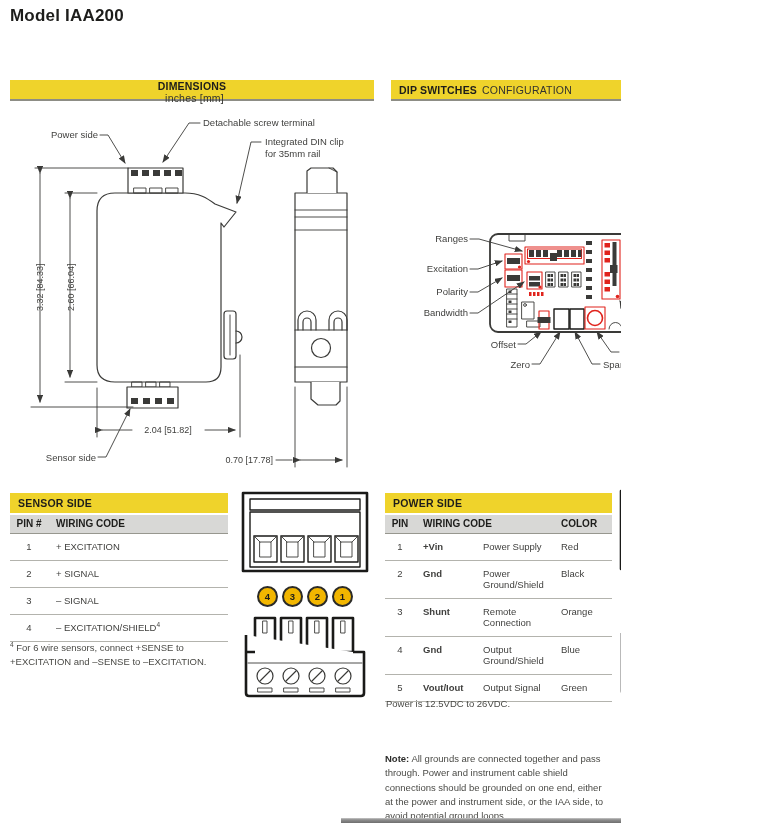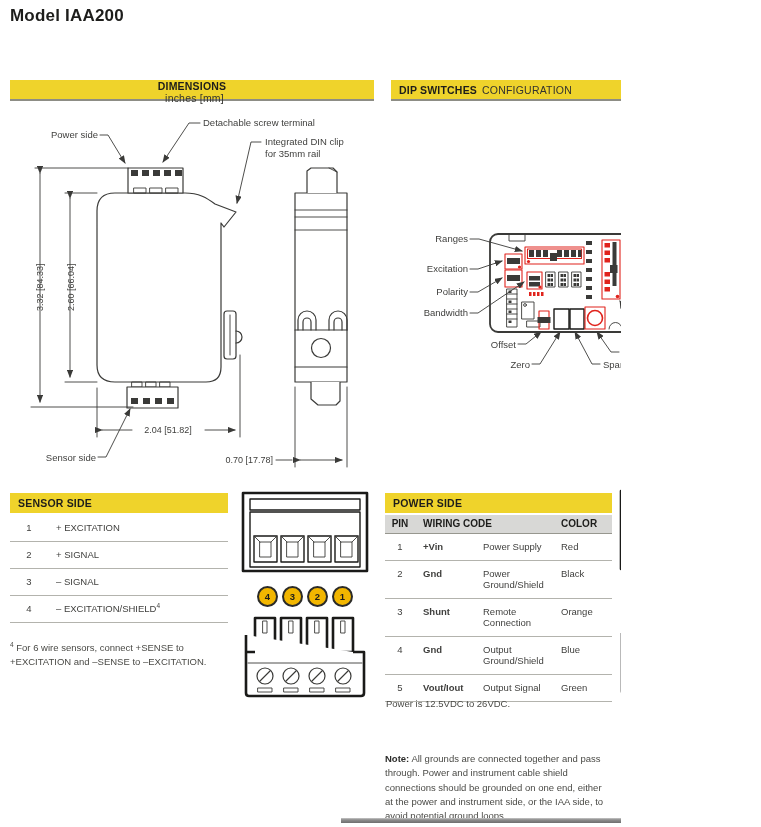--- a/index.html
+++ b/index.html
@@ -324,20 +324,24 @@
 
   <table class="data-table abs" style="left:10px;top:493px;width:218px;">
     <colgroup>
         <col style="width:38px">
         <col style="width:180px">
       </colgroup>
     <tbody>
       <tr>
           <td class="tbl-title" colspan="2">SENSOR SIDE</td>
         </tr>
+      <tr class="hdr">
+        <th class="c">PIN #</th>
+        <th>WIRING CODE</th>
+      </tr>
     <tr>
           <td class="cell pin">1</td>
           <td class="cell ">+ EXCITATION</td>
         </tr>
         <tr>
           <td class="cell pin">2</td>
           <td class="cell ">+ SIGNAL</td>
         </tr>
         <tr>
           <td class="cell pin">3</td>

